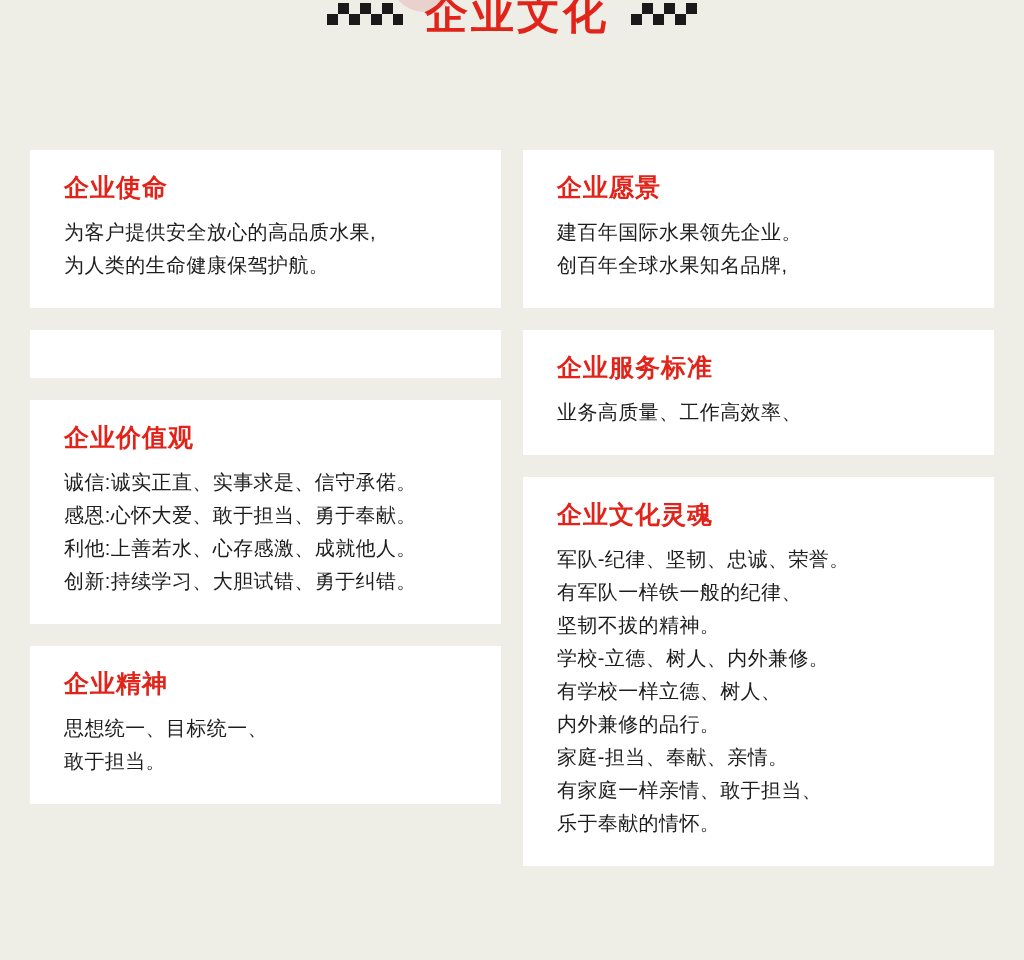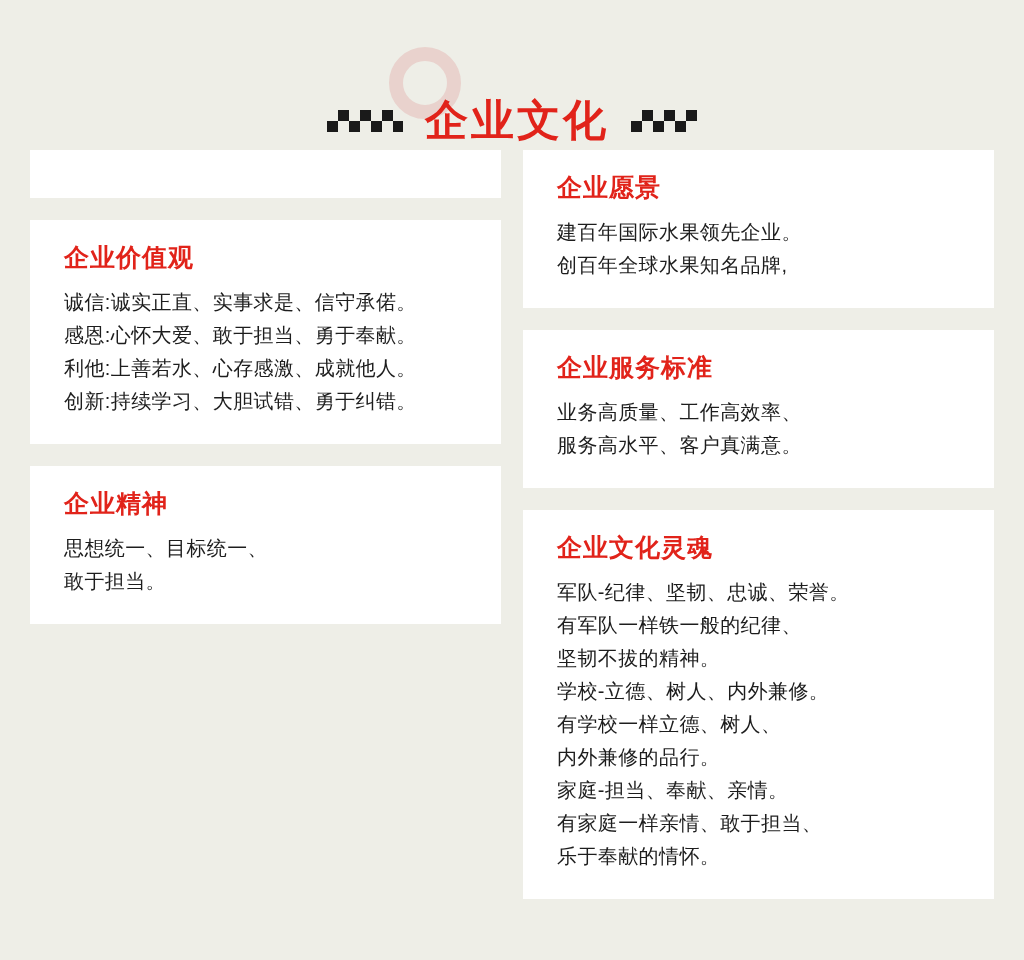--- a/index.html
+++ b/index.html
@@ -18,21 +18,21 @@
     width: 1024px;
     height: 960px;
     box-sizing: border-box;
   }
 
   
   .header {
     position: relative;
     height: 150px;
     display: flex;
-    align-items: flex-end;
+    align-items: flex-start;
     justify-content: center;
   }
   .header-inner {
     position: relative;
     display: flex;
     align-items: center;
     gap: 22px;
     transform: translateY(-8px);
   }
   .circle-deco {
@@ -119,20 +119,27 @@
       <div class="checker"></div>
       <div class="title">企业文化</div>
       <div class="checker small"></div>
     </div>
   </div>
 
   <div class="grid">
 
     <div class="col">
 
+      <div class="card">
+        <div class="card-title">企业使命</div>
+        <div class="card-body">
+          <div class="line">为客户提供安全放心的高品质水果,</div>
+          <div class="line">为人类的生命健康保驾护航。</div>
+        </div>
+      </div>
 
       <div class="card">
       </div>
 
       <div class="card">
         <div class="card-title">企业价值观</div>
         <div class="card-body">
           <div class="line">诚信:诚实正直、实事求是、信守承偌。</div>
           <div class="line">感恩:心怀大爱、敢于担当、勇于奉献。</div>
           <div class="line">利他:上善若水、心存感激、成就他人。</div>
@@ -157,21 +164,20 @@
         <div class="card-body">
           <div class="line">建百年国际水果领先企业。</div>
           <div class="line">创百年全球水果知名品牌,</div>
         </div>
       </div>
 
       <div class="card">
         <div class="card-title">企业服务标准</div>
         <div class="card-body">
           <div class="line">业务高质量、工作高效率、</div>
-          <div class="line">服务高水平、客户真满意。</div>
         </div>
       </div>
 
       <div class="card">
         <div class="card-title">企业文化灵魂</div>
         <div class="card-body">
           <div class="line">军队-纪律、坚韧、忠诚、荣誉。</div>
           <div class="line">有军队一样铁一般的纪律、</div>
           <div class="line">坚韧不拔的精神。</div>
           <div class="line">学校-立德、树人、内外兼修。</div>

